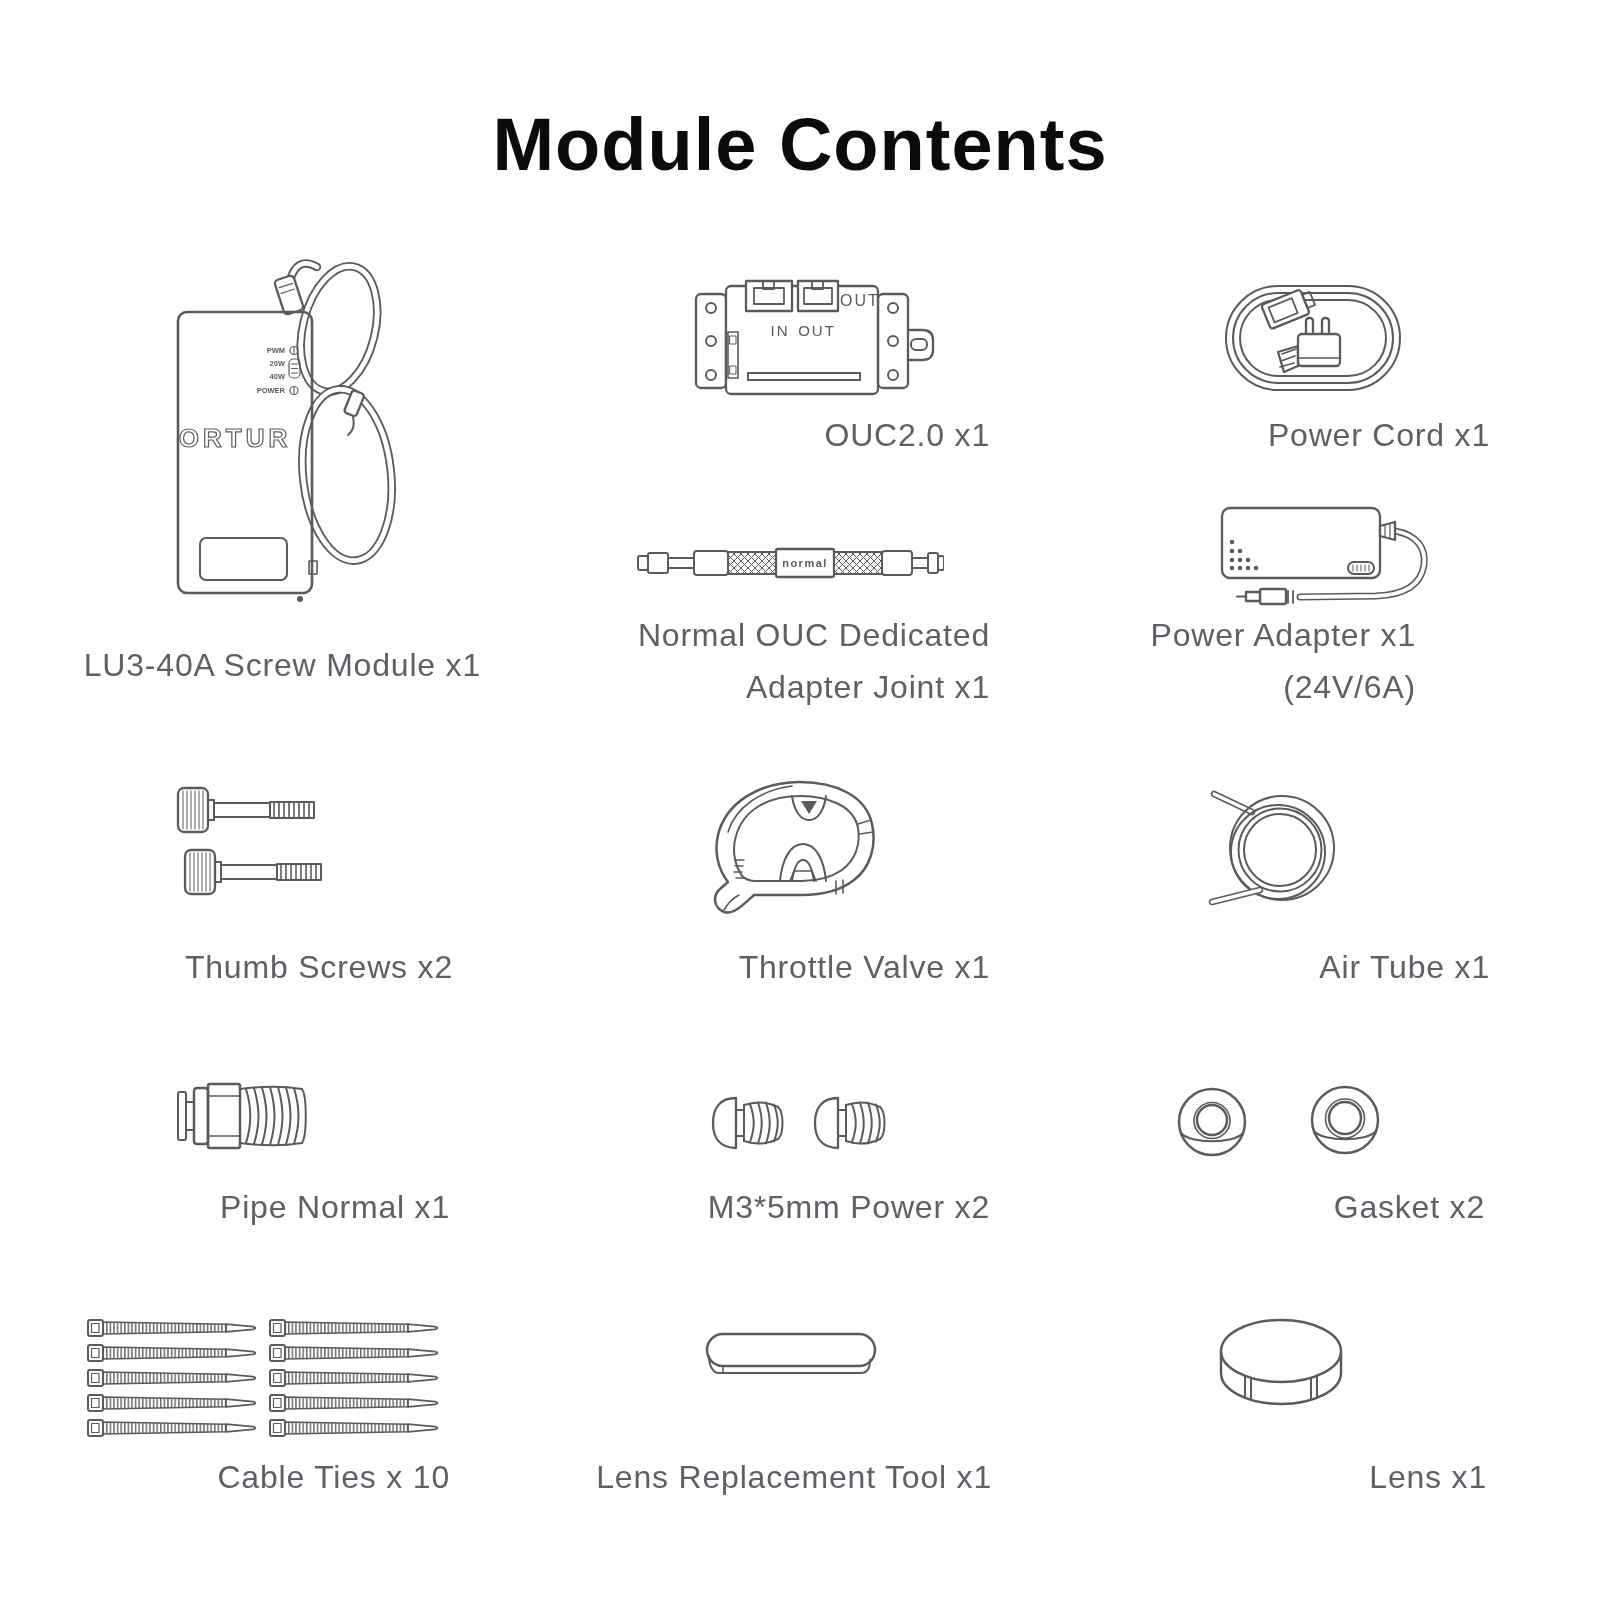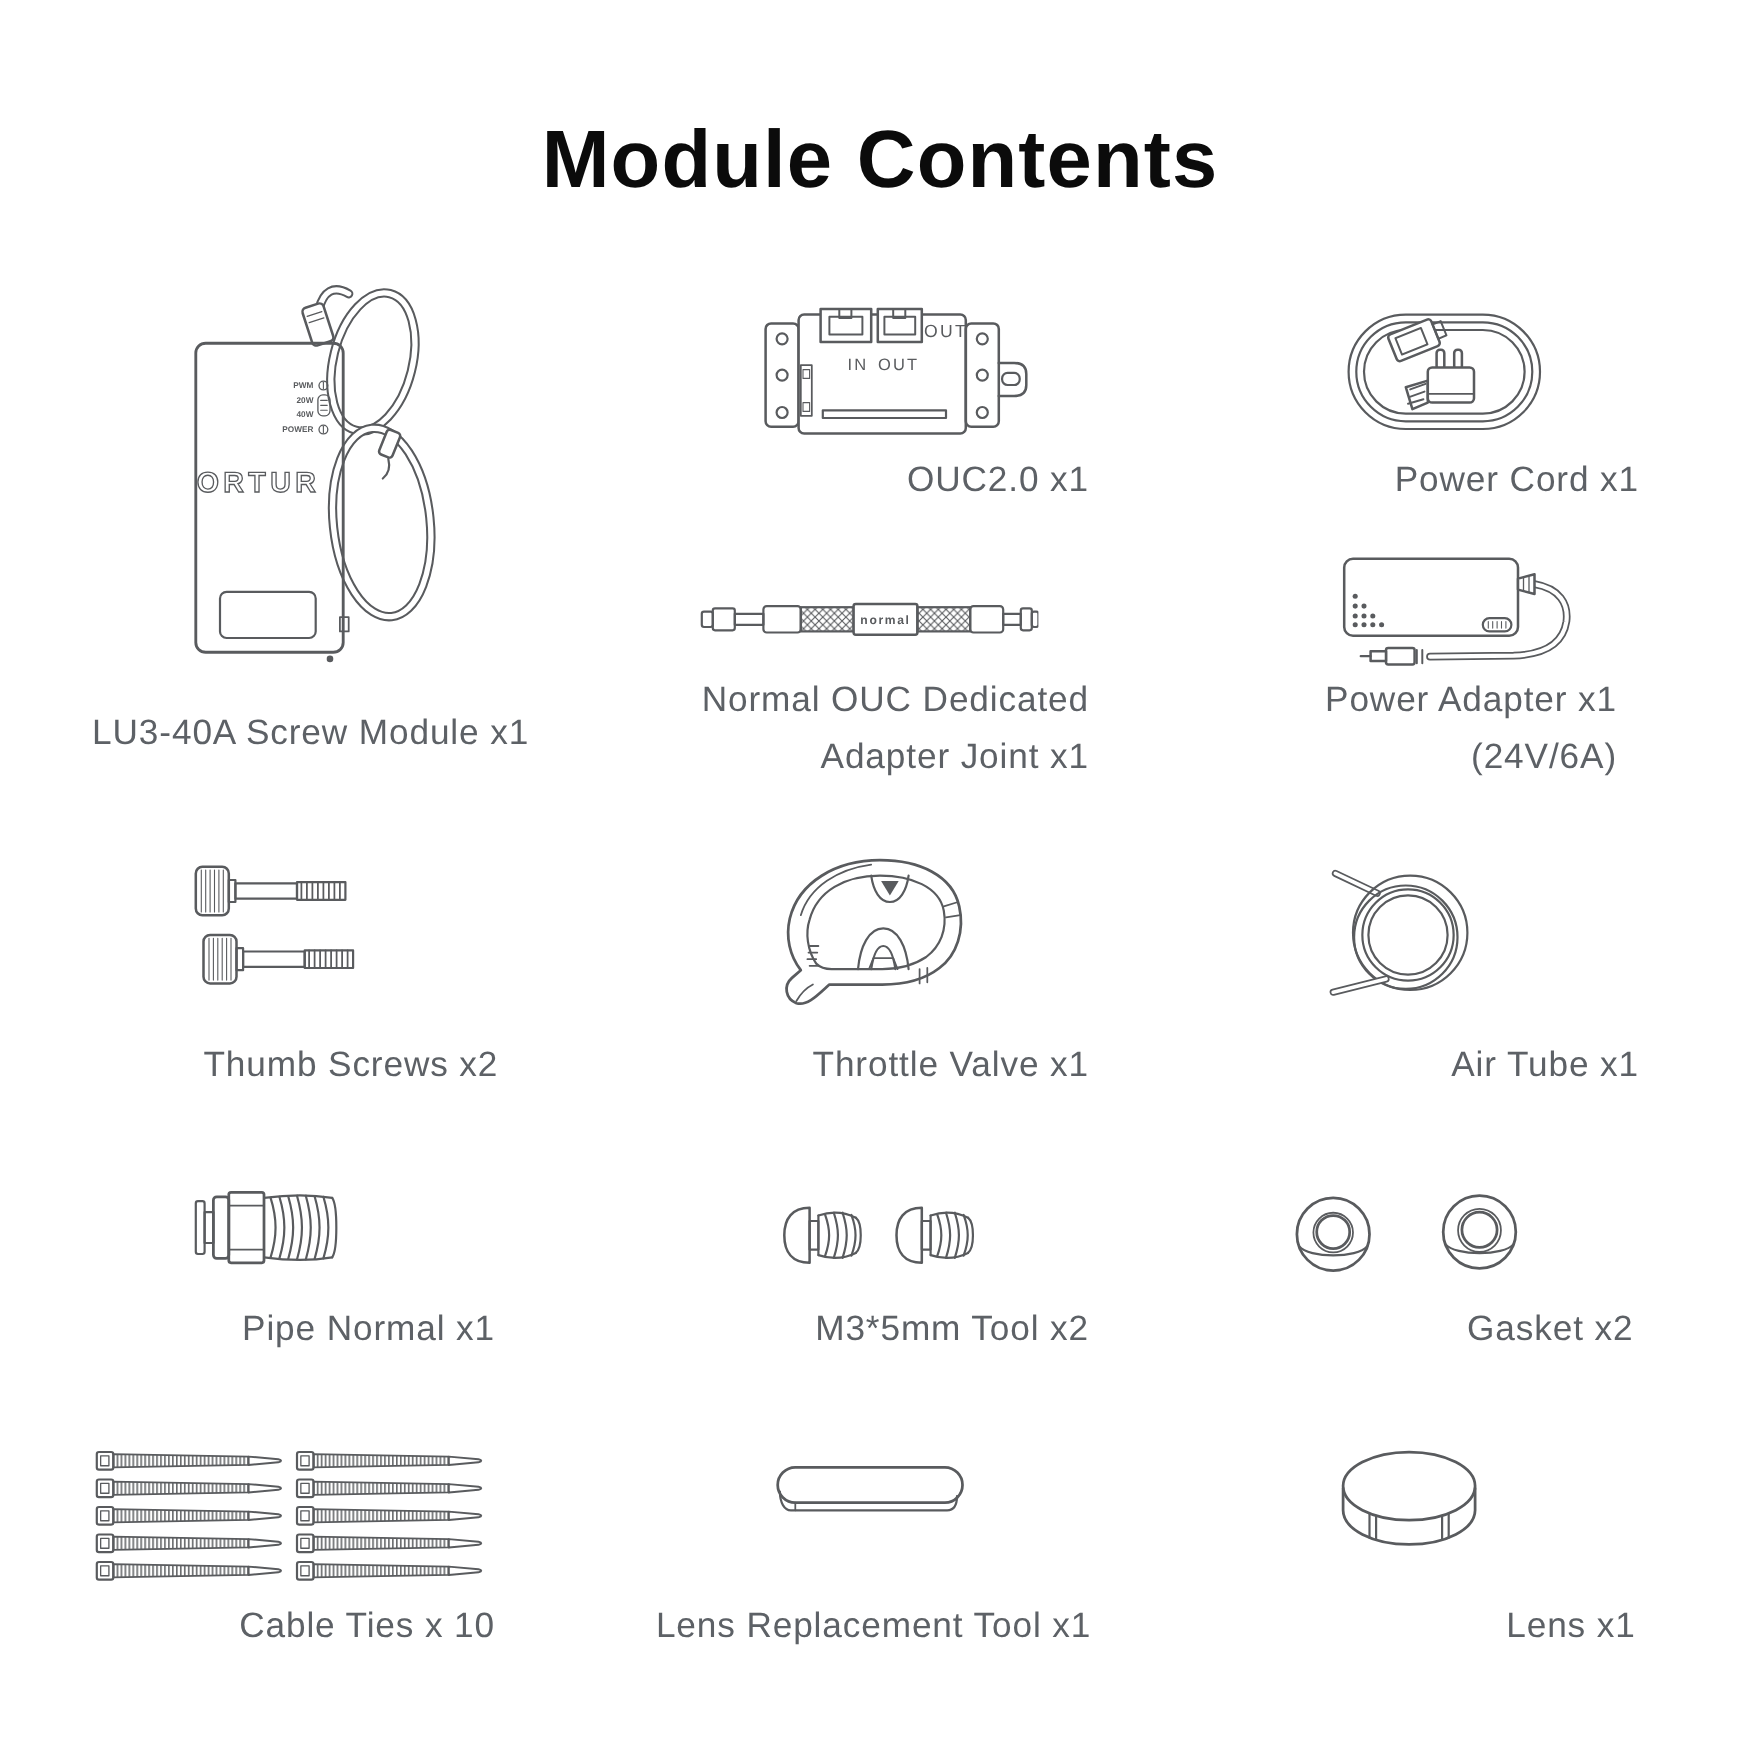--- a/index.html
+++ b/index.html
@@ -169,21 +169,21 @@
         <circle cx="58" cy="77" r="2.3"></circle>
       <circle cx="42" cy="85" r="2.3"></circle>
         <circle cx="50" cy="85" r="2.3"></circle>
         <circle cx="58" cy="85" r="2.3"></circle>
         <circle cx="66" cy="85" r="2.3"></circle>
     </g>
 
     <rect class="ln w2" x="158" y="79" width="26" height="12" rx="6"></rect>
     <path class="ln w1" d="M163,82 L163,88 M167,82 L167,88 M171,82 L171,88 M175,82 L175,88 M179,82 L179,88"></path>
   </svg>
-  <div class="lbl" style="left:1070px;top:610px;width:400px">
+  <div class="lbl" style="left:1016px;top:610px;width:400px">
     <div>Power Adapter x1</div>
     <div>(24V/6A)</div>
   </div>
 
   <svg class="art" style="left:170px;top:778px" width="160" height="128" viewBox="0 0 160 128">
     <g>
       <rect class="ln" x="8" y="10" width="30" height="44" rx="6"></rect>
       <path class="ln w1" d="M13,13 L13,51 M17,13 L17,51 M21,13 L21,51 M25,13 L25,51 M29,13 L29,51 M33,13 L33,51"></path>
       <rect class="ln w2" x="38" y="22" width="6" height="20"></rect>
       <rect class="ln w2" x="44" y="25" width="56" height="14"></rect>
@@ -267,21 +267,21 @@
       <path class="ln w2" d="M34,9 L34,45"></path>
       <path class="ln w2" d="M34,9 C46,5 58,6 68,11"></path>
       <path class="ln w2" d="M34,45 C46,49 58,48 68,43"></path>
       <path class="ln w2" d="M68,11 C74,16 74,38 68,43"></path>
       <path class="ln w2" d="M40,8 C45,22 45,32 40,46"></path>
       <path class="ln w2" d="M48,6.5 C53,22 53,32 48,47.5"></path>
       <path class="ln w2" d="M56,6.5 C61,22 61,32 56,47.5"></path>
       <path class="ln w2" d="M64,8.5 C69,22 69,32 64,45.5"></path>
     </g>
   </svg>
-  <div class="lbl" style="left:590px;top:1182px;width:400px">M3*5mm Tool x2</div>
+  <div class="lbl" style="left:590px;top:1182px;width:400px">M3*5mm Power x2</div>
 
   <svg class="art" style="left:1173px;top:1078px" width="215" height="90" viewBox="0 0 215 90">
     <circle class="ln w25" cx="39" cy="44" r="33"></circle>
     <path class="ln w2" d="M8,55 C17,66 61,66 70,55"></path>
     <circle class="ln w25" cx="39" cy="42" r="15"></circle>
     <circle class="ln w16" cx="39" cy="42.5" r="18"></circle>
     <circle class="ln w25" cx="172" cy="42" r="33"></circle>
     <path class="ln w2" d="M141,53 C150,64 194,64 203,53"></path>
     <circle class="ln w25" cx="172" cy="40" r="16"></circle>
     <circle class="ln w16" cx="172" cy="40.5" r="19.5"></circle>

